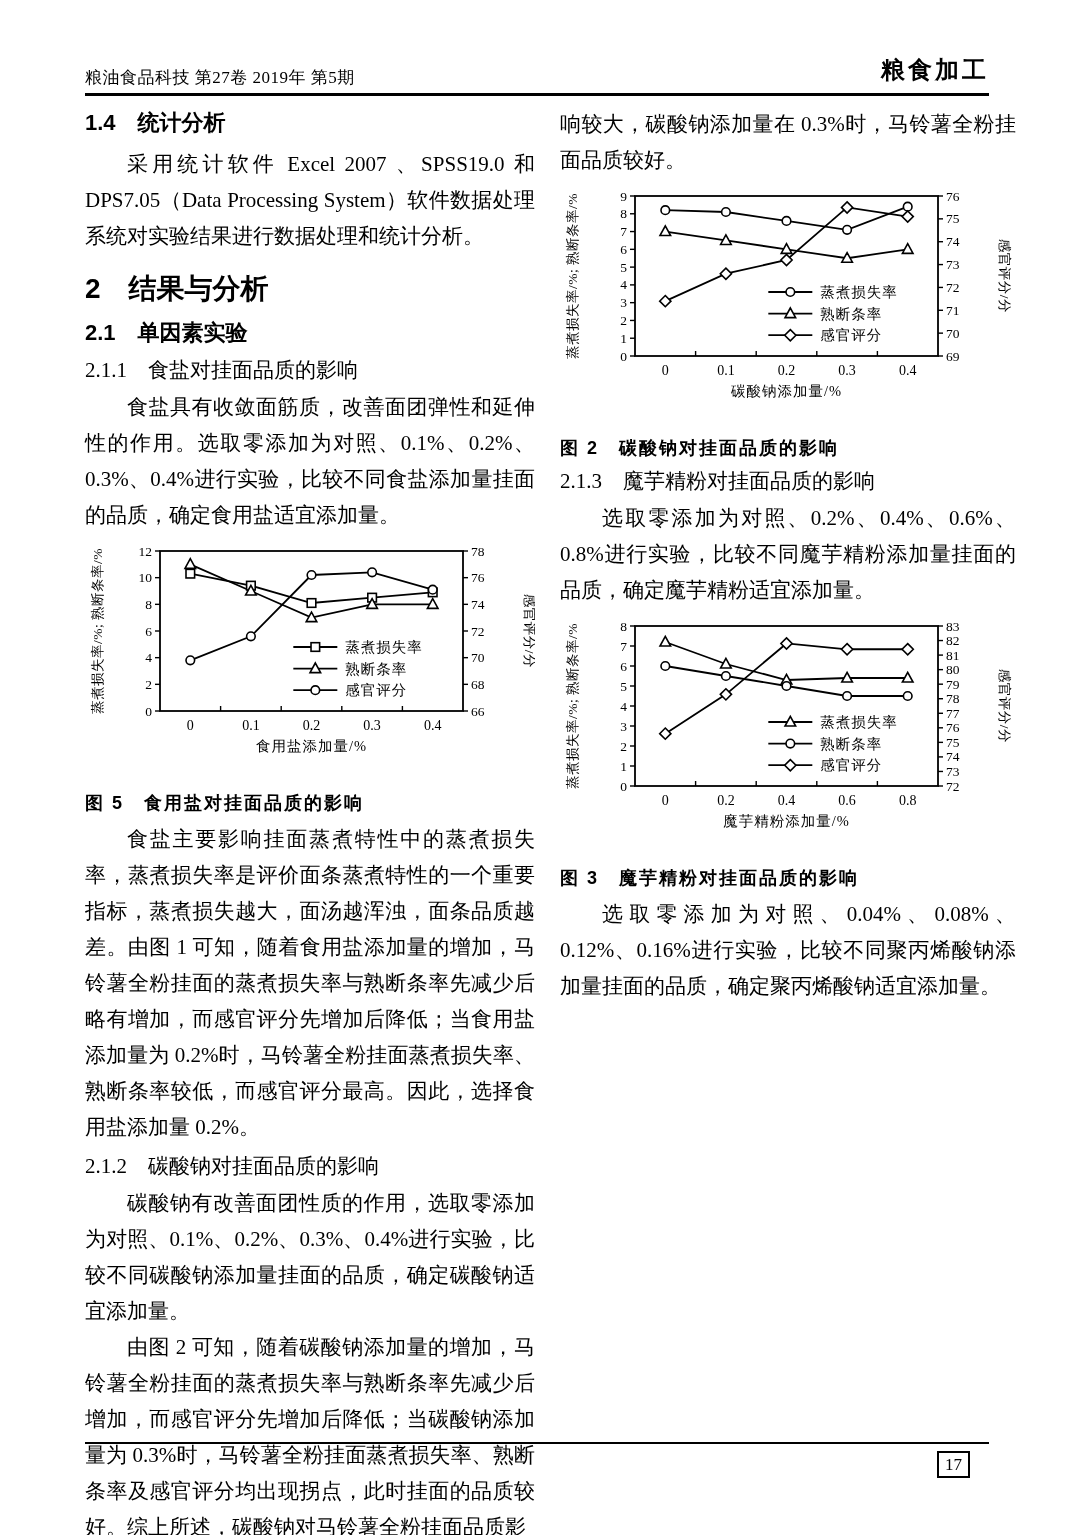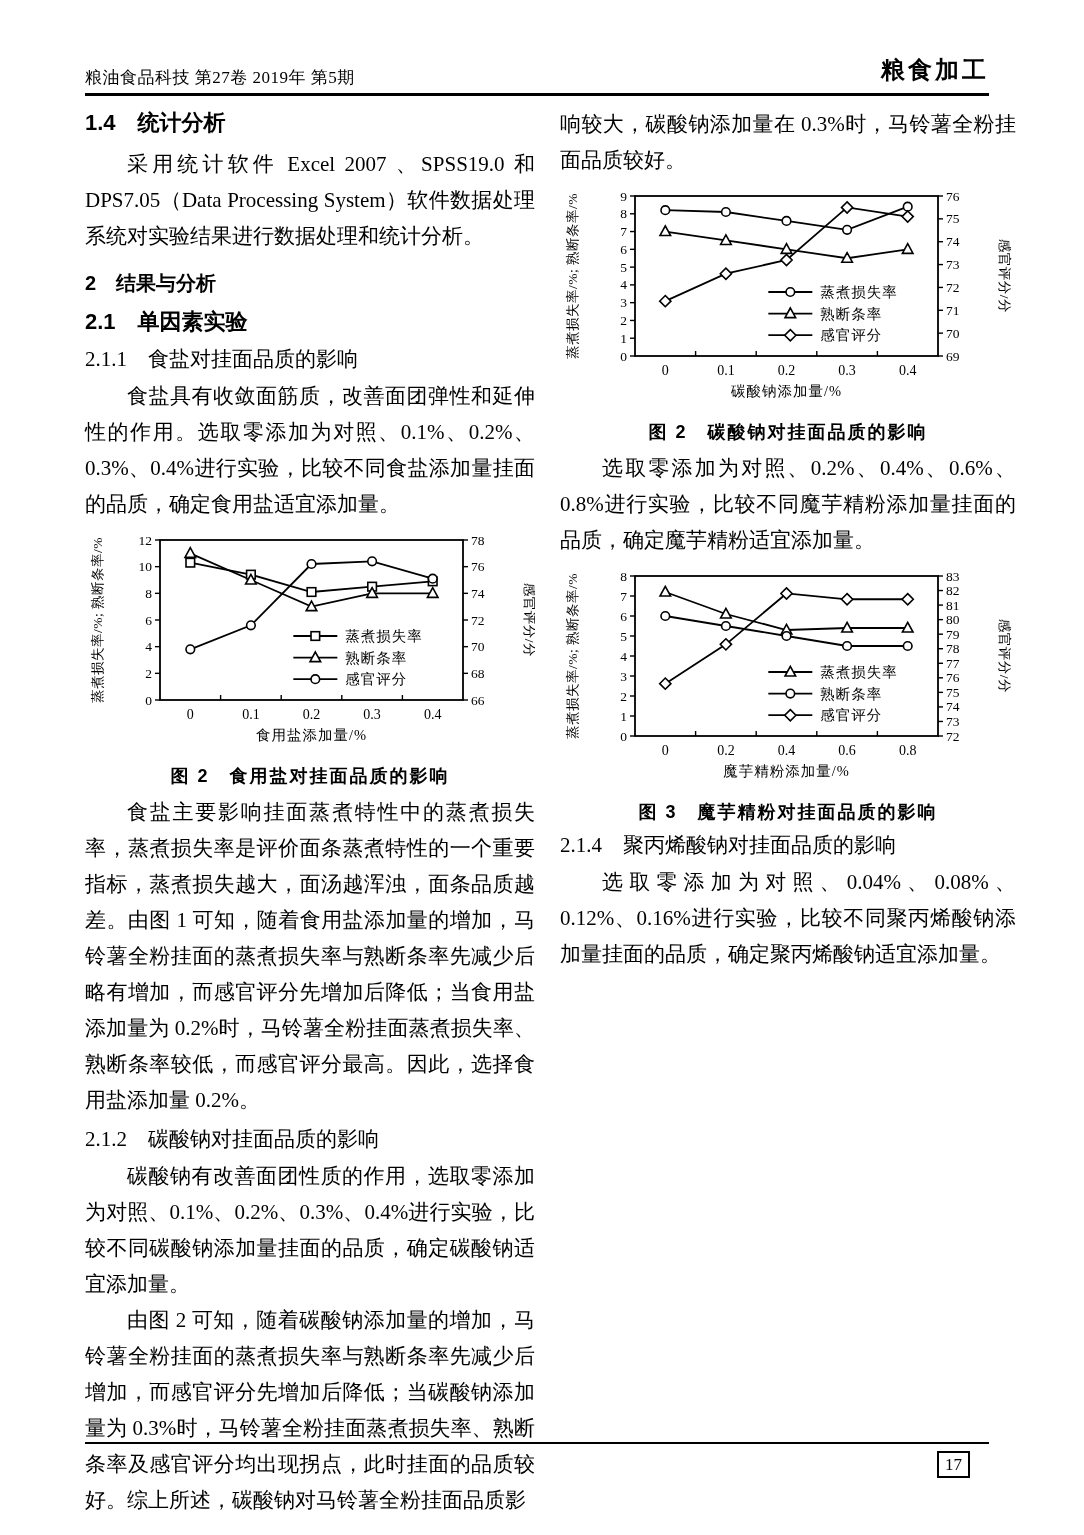--- a/index.html
+++ b/index.html
@@ -16,30 +16,30 @@
   .page-num{position:absolute;left:937px;top:1451px;border:2px solid #000;
     font-size:17px;padding:0 6px;line-height:23px;}
 
   .col{position:absolute;top:106px;}
   .col-left{left:85px;width:450px;}
   .col-right{left:560px;width:456px;}
 
   p.body{font-size:21px;line-height:36px;text-align:justify;margin:0;text-indent:2em;}
   p.noindent{text-indent:0;}
   .h-big{font-family:"Liberation Sans","DejaVu Sans",sans-serif;font-weight:bold;
-    font-size:20px;margin:16px 0 10px 0;}
+    font-size:28px;margin:16px 0 10px 0;}
   .h-mid{font-family:"Liberation Sans","DejaVu Sans",sans-serif;font-weight:bold;
     font-size:22px;margin:10px 0 8px 0;}
   .h-sub{font-size:21px;margin:7px 0 5px 0;font-weight:normal;}
   .h-first{margin-top:2px;}
 
   .figure{margin:10px 0 6px 0;}
   .figure svg{display:block;}
-  .fig-caption{text-align:center;font-family:"Liberation Sans","DejaVu Sans",sans-serif;
-    font-weight:bold;font-size:18px;letter-spacing:2px;margin-top:4px;}
+  .fig-caption{text-align:left;font-family:"Liberation Sans","DejaVu Sans",sans-serif;
+    font-weight:bold;font-size:18px;letter-spacing:2px;margin-top:20px;}
 </style>
 </head>
 <body>
 
 <div class="hdr-left">粮油食品科技 第27卷 2019年 第5期</div>
 <div class="hdr-right">粮食加工</div>
 <div class="hdr-rule"></div>
 
 <div class="col col-left">
   <div class="h-mid h-first">1.4　统计分析</div>
@@ -112,21 +112,21 @@
         <line x1="208.32" y1="104" x2="252.32" y2="104" stroke="#000" stroke-width="1.8"></line>
         <rect x="226.01999999999998" y="99.7" width="8.6" height="8.6" fill="#fff" stroke="#000" stroke-width="1.6"></rect>
         <text x="260.32" y="109" font-size="14.5" text-anchor="start" fill="#000" font-family="&quot;Liberation Serif&quot;,&quot;DejaVu Serif&quot;,serif" letter-spacing="1">蒸煮损失率</text>
         <line x1="208.32" y1="125.6" x2="252.32" y2="125.6" stroke="#000" stroke-width="1.8"></line>
         <polygon points="230.32,120 225.01999999999998,129.6 235.62,129.6" fill="#fff" stroke="#000" stroke-width="1.6"></polygon>
         <text x="260.32" y="130.6" font-size="14.5" text-anchor="start" fill="#000" font-family="&quot;Liberation Serif&quot;,&quot;DejaVu Serif&quot;,serif" letter-spacing="1">熟断条率</text>
         <line x1="208.32" y1="147.2" x2="252.32" y2="147.2" stroke="#000" stroke-width="1.8"></line>
         <circle cx="230.32" cy="147.2" r="4.3" fill="#fff" stroke="#000" stroke-width="1.6"></circle>
         <text x="260.32" y="152.2" font-size="14.5" text-anchor="start" fill="#000" font-family="&quot;Liberation Serif&quot;,&quot;DejaVu Serif&quot;,serif" letter-spacing="1">感官评分</text>
       </svg>
-    <div class="fig-caption">图 2　食用盐对挂面品质的影响</div>
+    <div class="fig-caption">图 5　食用盐对挂面品质的影响</div>
   </div>
   <p class="body">食盐主要影响挂面蒸煮特性中的蒸煮损失率，蒸煮损失率是评价面条蒸煮特性的一个重要指标，蒸煮损失越大，面汤越浑浊，面条品质越差。由图 1 可知，随着食用盐添加量的增加，马铃薯全粉挂面的蒸煮损失率与熟断条率先减少后略有增加，而感官评分先增加后降低；当食用盐添加量为 0.2%时，马铃薯全粉挂面蒸煮损失率、熟断条率较低，而感官评分最高。因此，选择食用盐添加量 0.2%。</p>
   <div class="h-sub">2.1.2　碳酸钠对挂面品质的影响</div>
   <p class="body">碳酸钠有改善面团性质的作用，选取零添加为对照、0.1%、0.2%、0.3%、0.4%进行实验，比较不同碳酸钠添加量挂面的品质，确定碳酸钠适宜添加量。</p>
   <p class="body">由图 2 可知，随着碳酸钠添加量的增加，马铃薯全粉挂面的蒸煮损失率与熟断条率先减少后增加，而感官评分先增加后降低；当碳酸钠添加量为 0.3%时，马铃薯全粉挂面蒸煮损失率、熟断条率及感官评分均出现拐点，此时挂面的品质较好。综上所述，碳酸钠对马铃薯全粉挂面品质影</p>
 </div>
 
 <div class="col col-right">
   <p class="body noindent">响较大，碳酸钠添加量在 0.3%时，马铃薯全粉挂面品质较好。</p>
   <div class="figure">
@@ -203,20 +203,21 @@
         <text x="260.32" y="109" font-size="14.5" text-anchor="start" fill="#000" font-family="&quot;Liberation Serif&quot;,&quot;DejaVu Serif&quot;,serif" letter-spacing="1">蒸煮损失率</text>
         <line x1="208.32" y1="125.6" x2="252.32" y2="125.6" stroke="#000" stroke-width="1.8"></line>
         <polygon points="230.32,120 225.01999999999998,129.6 235.62,129.6" fill="#fff" stroke="#000" stroke-width="1.6"></polygon>
         <text x="260.32" y="130.6" font-size="14.5" text-anchor="start" fill="#000" font-family="&quot;Liberation Serif&quot;,&quot;DejaVu Serif&quot;,serif" letter-spacing="1">熟断条率</text>
         <line x1="208.32" y1="147.2" x2="252.32" y2="147.2" stroke="#000" stroke-width="1.8"></line>
         <polygon points="230.32,141.59999999999997 235.92000000000002,147.2 230.32,152.8 224.71999999999997,147.2" fill="#fff" stroke="#000" stroke-width="1.6"></polygon>
         <text x="260.32" y="152.2" font-size="14.5" text-anchor="start" fill="#000" font-family="&quot;Liberation Serif&quot;,&quot;DejaVu Serif&quot;,serif" letter-spacing="1">感官评分</text>
       </svg>
     <div class="fig-caption">图 2　碳酸钠对挂面品质的影响</div>
   </div>
+  <div class="h-sub">2.1.3　魔芋精粉对挂面品质的影响</div>
   <p class="body">选取零添加为对照、0.2%、0.4%、0.6%、0.8%进行实验，比较不同魔芋精粉添加量挂面的品质，确定魔芋精粉适宜添加量。</p>
   <div class="figure">
     <svg width="456" height="228" viewBox="0 0 456 228">
         <rect x="75" y="8" width="303" height="160" fill="none" stroke="#000" stroke-width="1.8"></rect>
         <line x1="70" y1="168" x2="75" y2="168" stroke="#000" stroke-width="1.4"></line>
         <text x="67" y="172.5" font-size="13.5" text-anchor="end" fill="#000" font-family="&quot;Liberation Serif&quot;,&quot;DejaVu Serif&quot;,serif">0</text>
         <line x1="70" y1="148" x2="75" y2="148" stroke="#000" stroke-width="1.4"></line>
         <text x="67" y="152.5" font-size="13.5" text-anchor="end" fill="#000" font-family="&quot;Liberation Serif&quot;,&quot;DejaVu Serif&quot;,serif">1</text>
         <line x1="70" y1="128" x2="75" y2="128" stroke="#000" stroke-width="1.4"></line>
         <text x="67" y="132.5" font-size="13.5" text-anchor="end" fill="#000" font-family="&quot;Liberation Serif&quot;,&quot;DejaVu Serif&quot;,serif">2</text>
@@ -291,18 +292,17 @@
         <text x="260.32" y="109" font-size="14.5" text-anchor="start" fill="#000" font-family="&quot;Liberation Serif&quot;,&quot;DejaVu Serif&quot;,serif" letter-spacing="1">蒸煮损失率</text>
         <line x1="208.32" y1="125.6" x2="252.32" y2="125.6" stroke="#000" stroke-width="1.8"></line>
         <circle cx="230.32" cy="125.6" r="4.3" fill="#fff" stroke="#000" stroke-width="1.6"></circle>
         <text x="260.32" y="130.6" font-size="14.5" text-anchor="start" fill="#000" font-family="&quot;Liberation Serif&quot;,&quot;DejaVu Serif&quot;,serif" letter-spacing="1">熟断条率</text>
         <line x1="208.32" y1="147.2" x2="252.32" y2="147.2" stroke="#000" stroke-width="1.8"></line>
         <polygon points="230.32,141.59999999999997 235.92000000000002,147.2 230.32,152.8 224.71999999999997,147.2" fill="#fff" stroke="#000" stroke-width="1.6"></polygon>
         <text x="260.32" y="152.2" font-size="14.5" text-anchor="start" fill="#000" font-family="&quot;Liberation Serif&quot;,&quot;DejaVu Serif&quot;,serif" letter-spacing="1">感官评分</text>
       </svg>
     <div class="fig-caption">图 3　魔芋精粉对挂面品质的影响</div>
   </div>
-  <div class="h-sub">2.1.4　聚丙烯酸钠对挂面品质的影响</div>
   <p class="body">选取零添加为对照、0.04%、0.08%、0.12%、0.16%进行实验，比较不同聚丙烯酸钠添加量挂面的品质，确定聚丙烯酸钠适宜添加量。</p>
 </div>
 
 <div class="ftr-rule"></div>
 <div class="page-num">17</div>
 
 </body></html>

